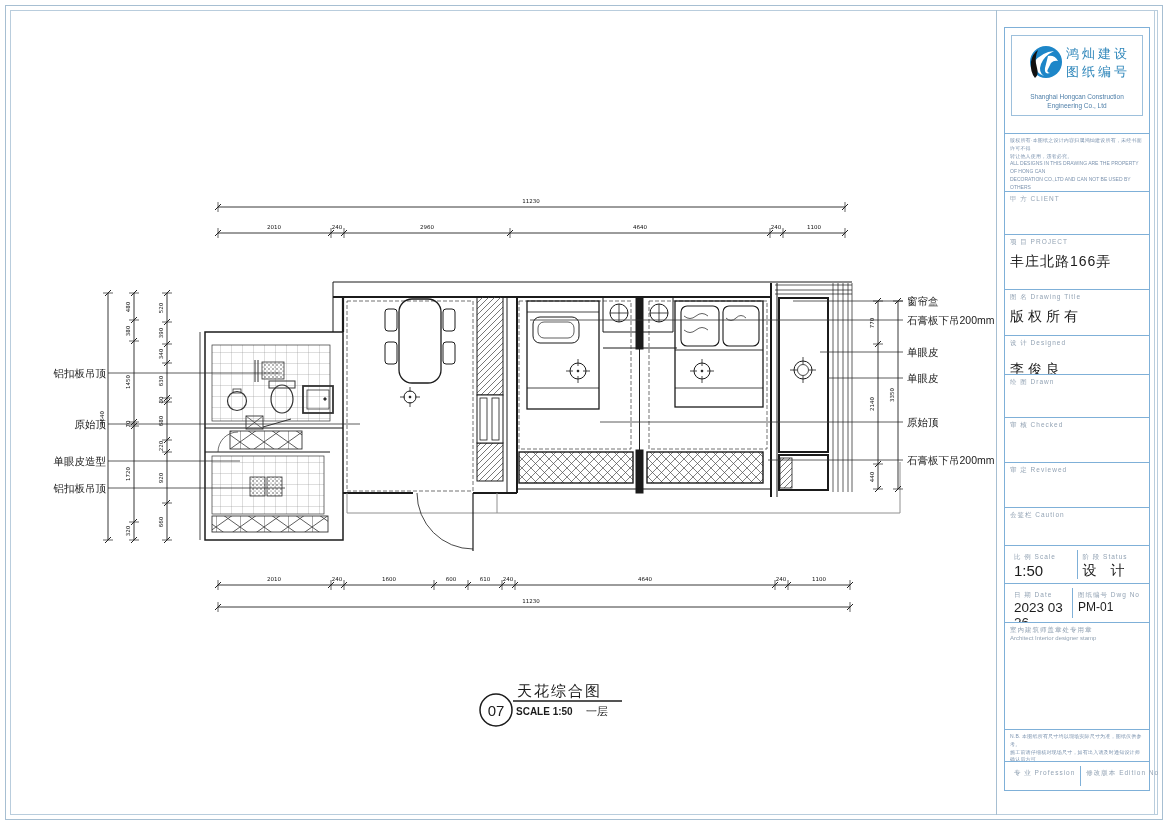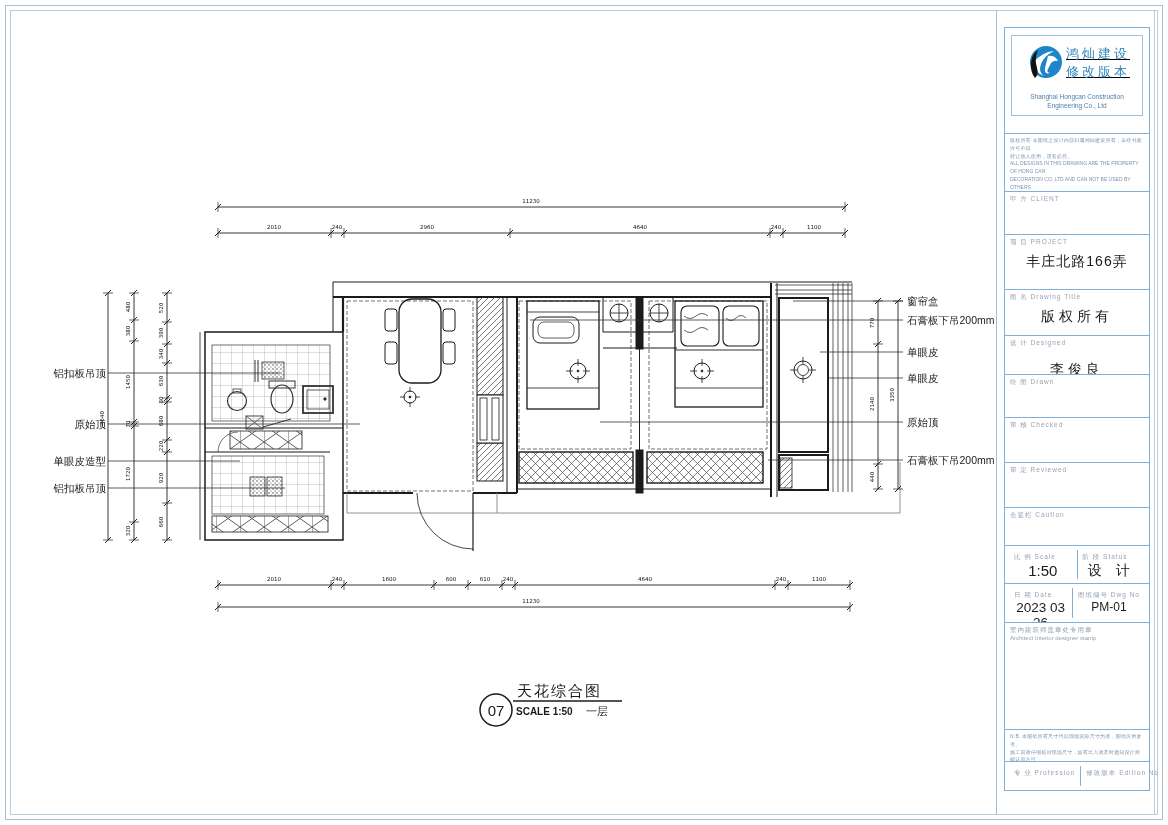--- a/index.html
+++ b/index.html
@@ -9,28 +9,28 @@
   .frame-b { position:absolute; inset:10px; border:1px solid #b9cddd; pointer-events:none; }
   .tb-sep { position:absolute; left:996px; top:10px; bottom:10px; border-left:1px solid #a7bfd2; }
   .tb-sep2 { position:absolute; left:1154px; top:10px; bottom:10px; border-left:1px solid #b9cddd; }
 
   .plan-svg { position:absolute; left:0; top:0; }
 
   
   .tblock { position:absolute; left:1004px; top:28px; width:146px; }
   .tb-sec { position:relative; border:1px solid #7fb0d8; margin-top:-1px; padding:3px 5px; background:#fff; }
   .tb-label { font-size:6.5px; color:#93a3b4; letter-spacing:1px; white-space:nowrap; }
-  .tb-value { text-align:center; color:#1b1b1b; }
+  .tb-value { text-align:left; color:#1b1b1b; }
   .v-lg { font-size:14px; letter-spacing:1px; margin-top:6px; }
   .v-sp { letter-spacing:4px; }
   .row2 { display:flex; padding:4px; }
   .row2 > div { flex:1; padding:3px 5px; }
   .row2 > div + div { border-left:1px solid #7fb0d8; }
   .logo-box { margin:4px 1px; border:1px solid #9dc0dc; padding:6px 3px 5px 3px; }
-  .logo-top { display:flex; align-items:center; justify-content:center; gap:0;text-decoration:underline; }
+  .logo-top { display:flex; align-items:center; justify-content:center; gap:0; }
   .logo-cn { color:#2e86ba; font-size:13px; letter-spacing:3px; line-height:1.35; }
   .logo-en { margin-top:8px; color:#4d7ea8; font-size:6.5px; line-height:1.4; text-align:center; }
   .notes { font-size:5px; line-height:1.55; color:#7e95b0; }
   .notes-cn { letter-spacing:0.2px; }
   .stamp-sec { height:108px; }
   .stamp-en { font-size:6px; color:#93a3b4; }
 </style>
 </head>
 <body>
 
@@ -408,21 +408,21 @@
       <div class="logo-box">
         <div class="logo-top">
           <svg width="42" height="42" viewBox="0 0 42 42">
             <circle cx="22" cy="20" r="16" fill="#1d86c8"></circle>
             <path d="M10 20 Q18 10 30 9 Q20 14 17 22 Q14 30 20 34 Q12 32 10 20Z" fill="#ffffff"></path>
             <path d="M14 8 Q10 16 13 26 Q15 33 11 36 Q6 30 7 20 Q8 12 14 8Z" fill="#111111"></path>
             <path d="M24 14 Q31 13 34 19 Q30 18 27 21 L24 27 Q22 30 26 31 Q20 33 21 26 Z" fill="#ffffff"></path>
           </svg>
           <div class="logo-cn">
             <div>鸿灿建设</div>
-            <div>修改版本</div>
+            <div>图纸编号</div>
           </div>
         </div>
         <div class="logo-en">
           <div>Shanghai Hongcan Construction</div>
           <div>Engineering Co., Ltd</div>
         </div>
       </div>
     </div>
 
     <div class="tb-sec notes" style="height:59px">

